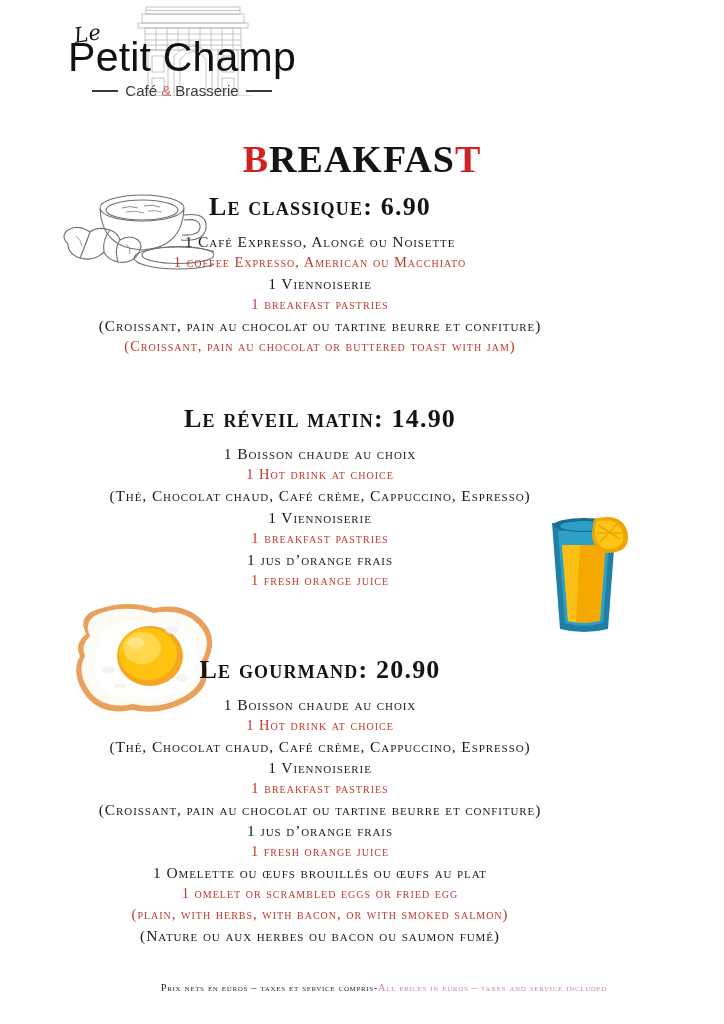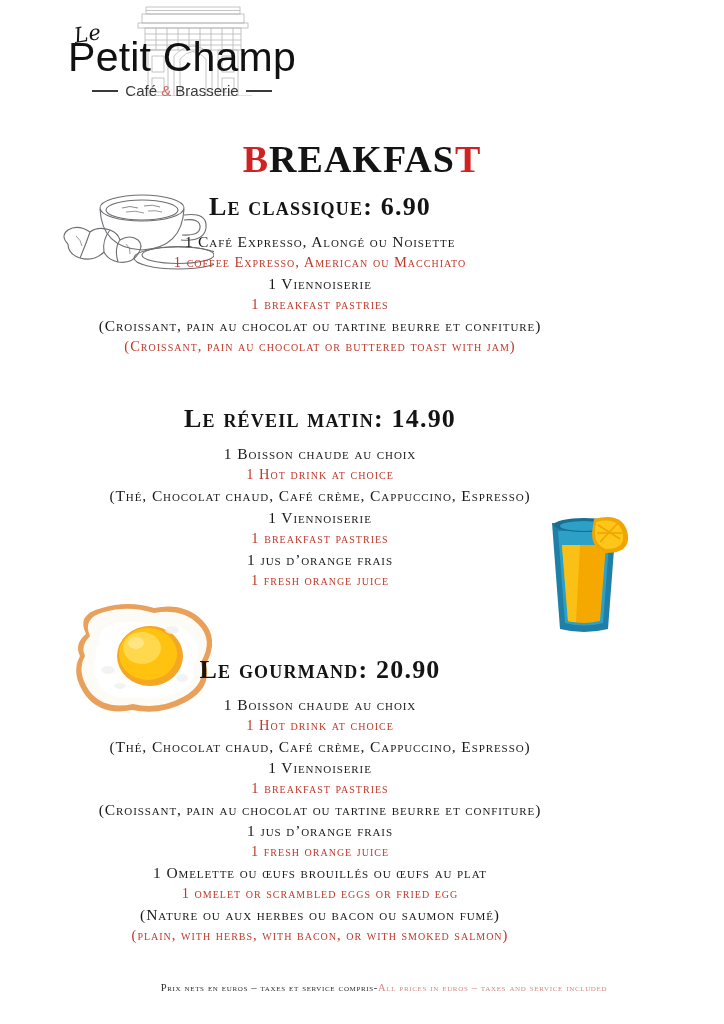--- a/index.html
+++ b/index.html
@@ -278,21 +278,21 @@
     <p class="line fr">1 Boisson chaude au choix</p>
     <p class="line en">1 Hot drink at choice</p>
     <p class="line fr">(Thé, Chocolat chaud, Café crème, Cappuccino, Espresso)</p>
     <p class="line fr">1 Viennoiserie</p>
     <p class="line en">1 breakfast pastries</p>
     <p class="line fr">(Croissant, pain au chocolat ou tartine beurre et confiture)</p>
     <p class="line fr">1 jus d’orange frais</p>
     <p class="line en">1 fresh orange juice</p>
     <p class="line fr">1 Omelette ou œufs brouillés ou œufs au plat</p>
     <p class="line en">1 omelet or scrambled eggs or fried egg</p>
+    <p class="line en">(plain, with herbs, with bacon, or with smoked salmon)</p>
     <p class="line fr">(Nature ou aux herbes ou bacon ou saumon fumé)</p>
-    <p class="line en">(plain, with herbs, with bacon, or with smoked salmon)</p>
   </div>
 
 </div>
 
 <div class="footer">
   <span class="fr">Prix nets en euros – taxes et service compris-</span><span class="en">All prices in euros – taxes and service included</span>
 </div>
 
 </body></html>

